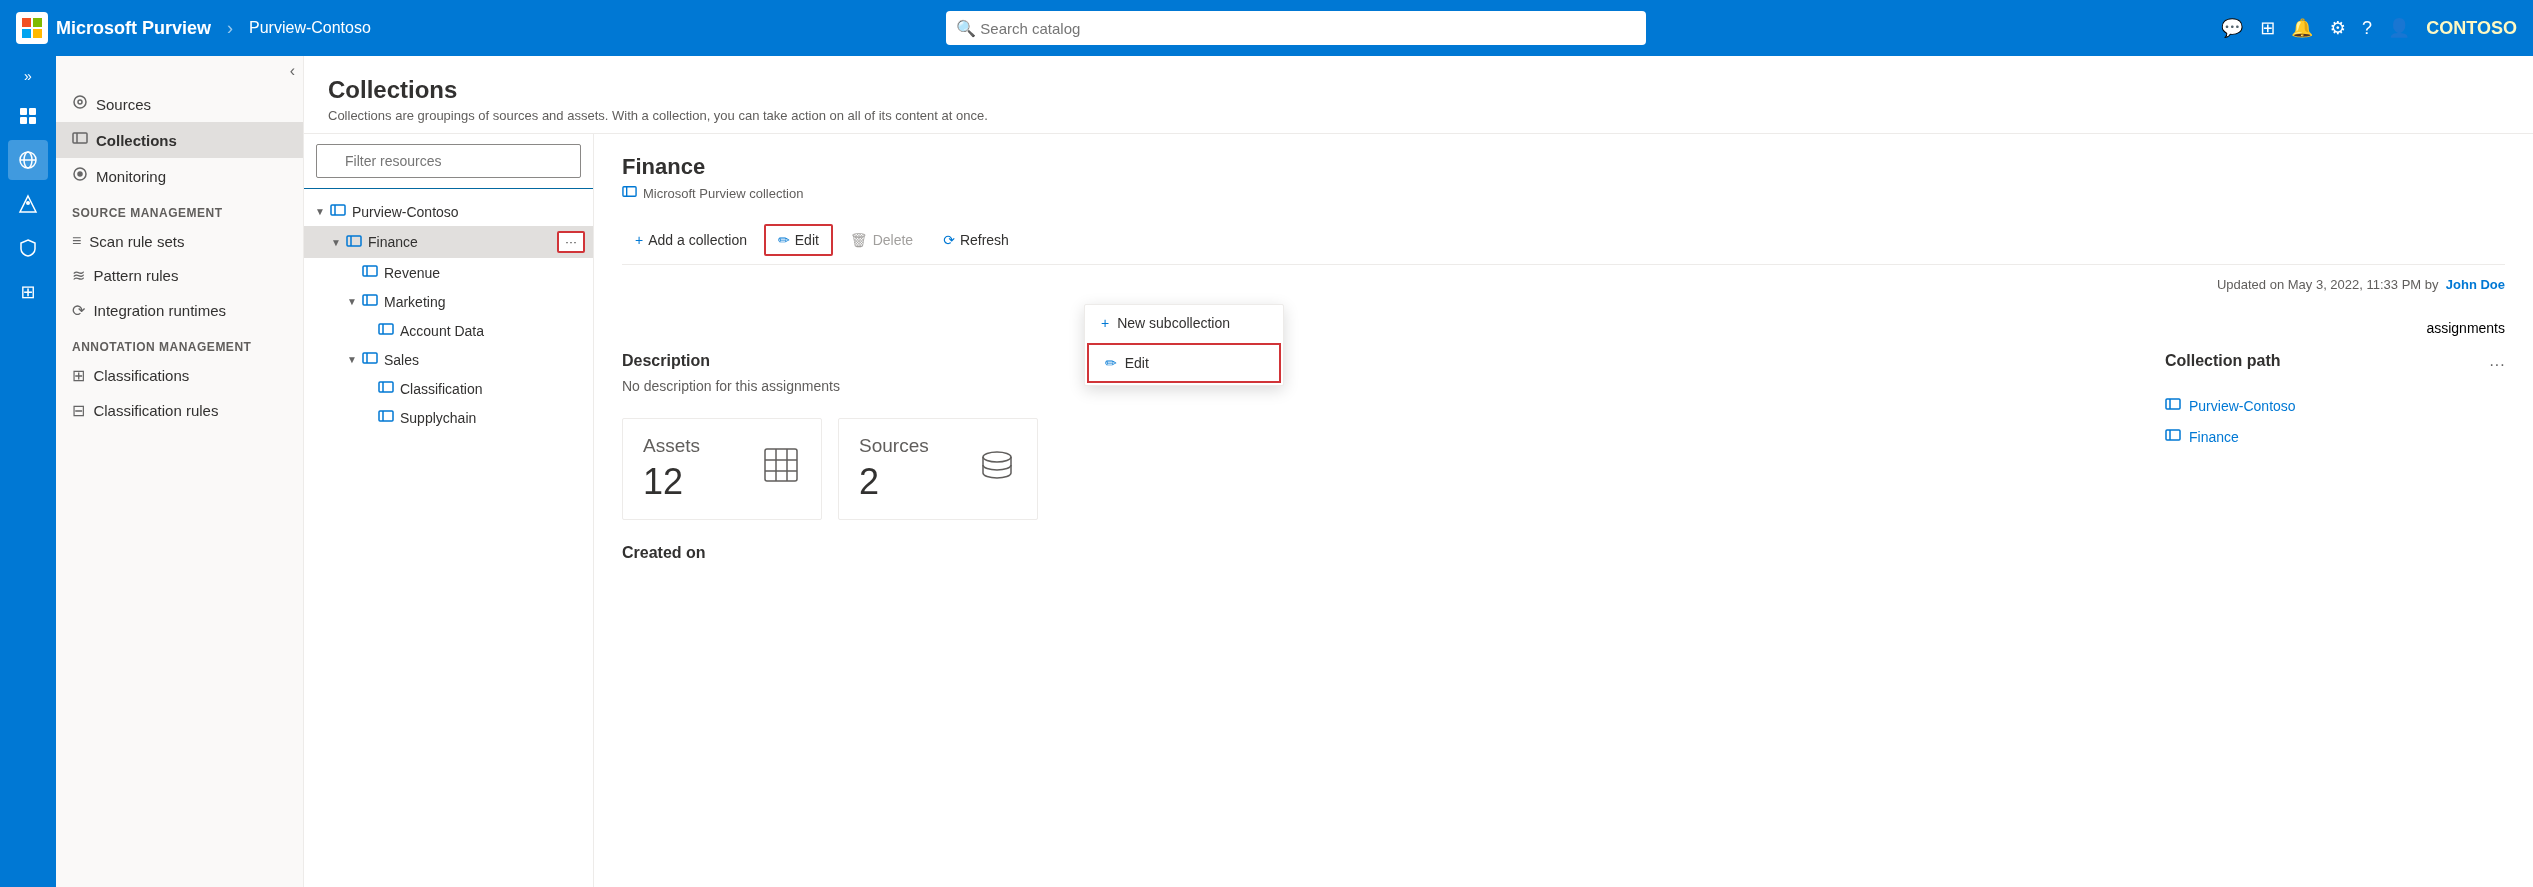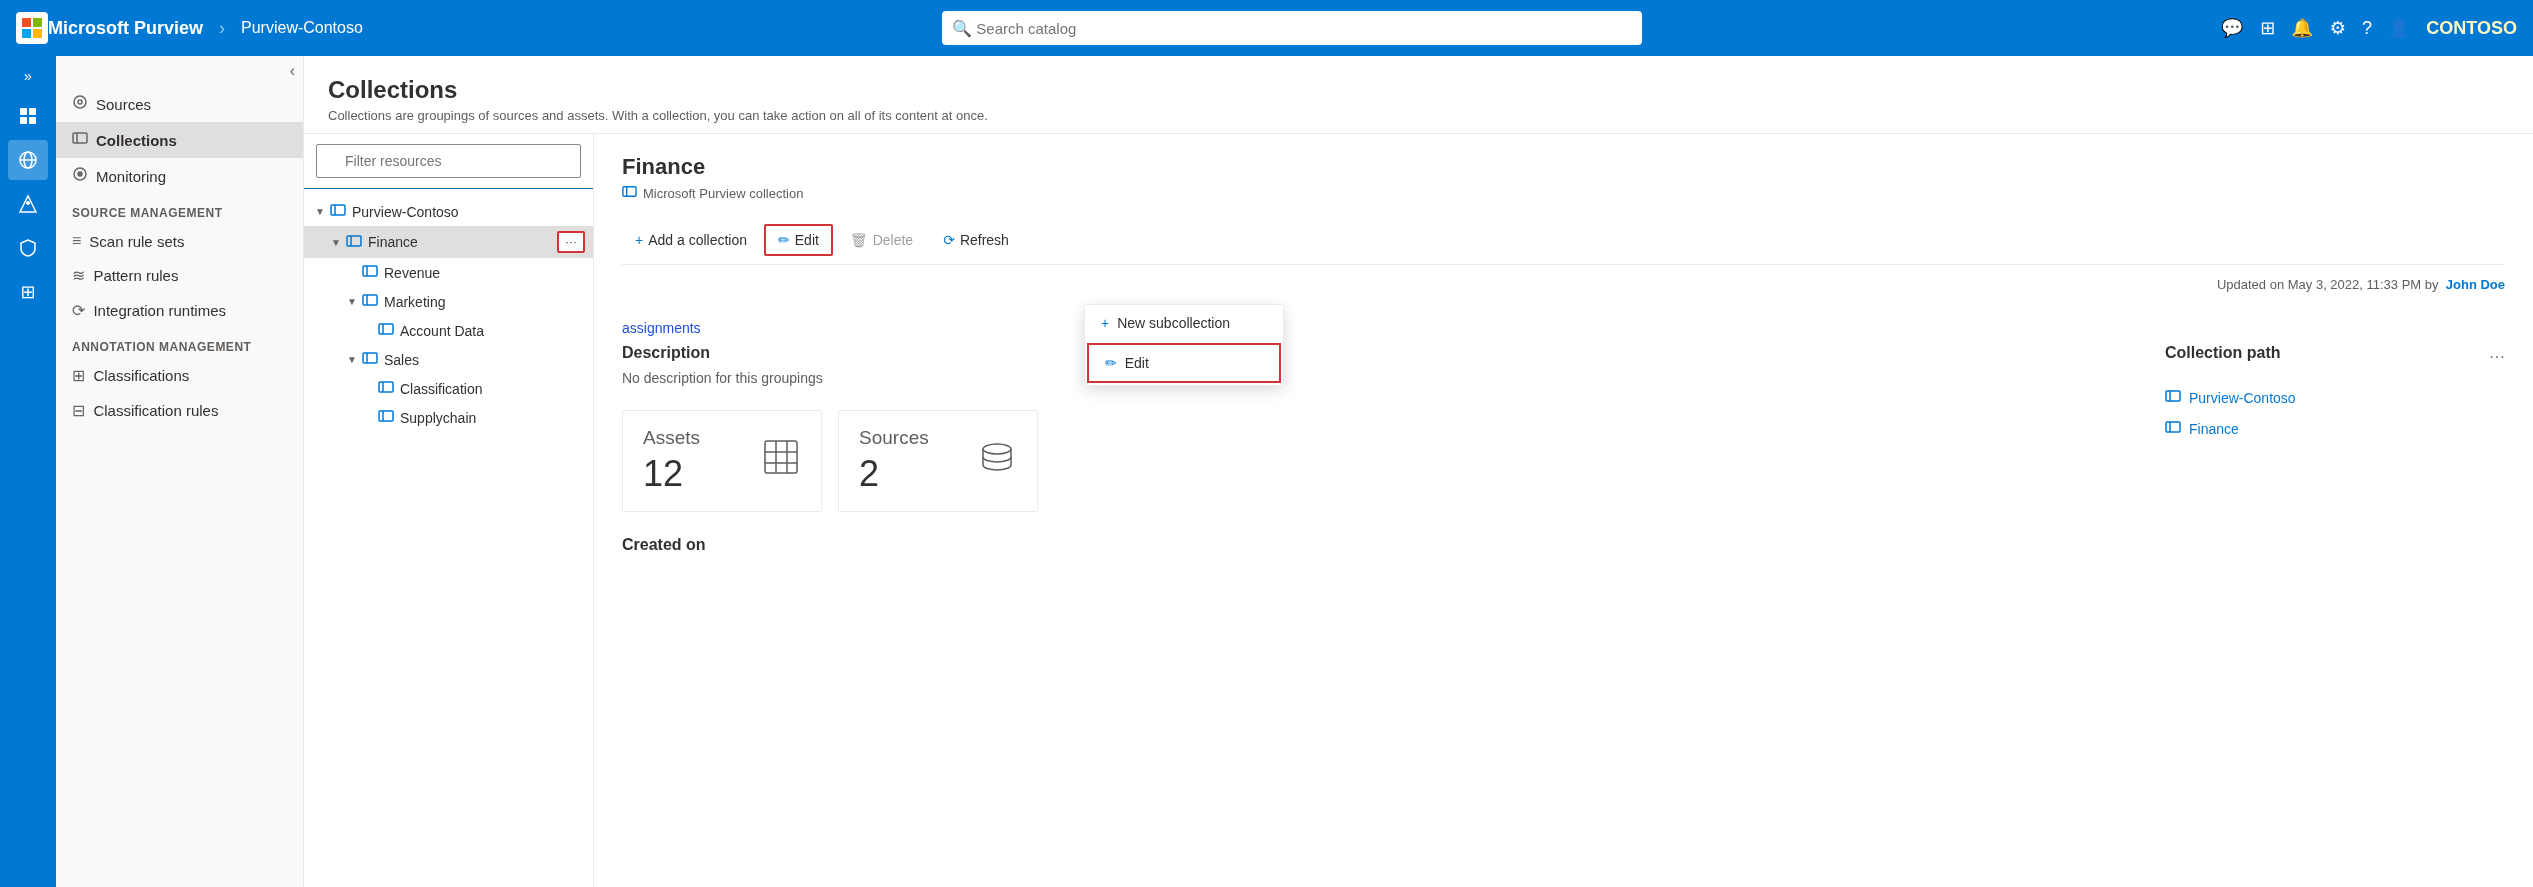--- a/index.html
+++ b/index.html
@@ -13,20 +13,21 @@
       height: 56px;
       padding: 0 16px;
       gap: 12px;
       position: fixed;
       top: 0; left: 0; right: 0;
       z-index: 100;
     }
     .nav-brand {
       display: flex;
       align-items: center;
+      gap: 8px;
       color: white;
       font-size: 18px;
       font-weight: 600;
     }
     .nav-brand .purview-logo {
       width: 32px; height: 32px;
       background: white;
       border-radius: 4px;
       display: flex; align-items: center; justify-content: center;
     }
@@ -417,22 +418,24 @@
     }
     .dropdown-item .drop-icon { color: #0078d4; font-size: 14px; }
     .dropdown-item.edit-item {
       border: 2px solid #d13438;
       margin: 2px;
     }
 
     
     .role-strip {
       font-size: 14px;
-      color: #1d4ed8;
+      color: #000000;
+      margin-bottom: 8px;
       padding-bottom: 8px;
+      text-align: right;
     }
   </style>
 </head>
 <body>
 
 <nav class="top-nav">
   <div class="nav-brand">
     <div class="purview-logo">
       <svg viewBox="0 0 22 22" fill="none">
         <rect x="1" y="1" width="9" height="9" fill="#f25022"></rect>
@@ -704,21 +707,21 @@
           </span>
         </div>
 
         <div class="role-strip">
           <span>assignments</span>
         </div>
 
         <div class="detail-sections">
           <div class="detail-main">
             <div class="section-title">Description</div>
-            <div class="no-description">No description for this groupings</div>
+            <div class="no-description">No description for this assignments</div>
 
             <div class="stats-row">
               <div class="stat-card">
                 <div class="stat-info">
                   <div class="stat-label">Assets</div>
                   <div class="stat-value">12</div>
                 </div>
                 <div class="stat-icon">
                   <svg width="40" height="40" viewBox="0 0 40 40" fill="none" stroke="#605e5c" stroke-width="1.5">
                     <rect x="4" y="4" width="32" height="32" rx="2"></rect>

